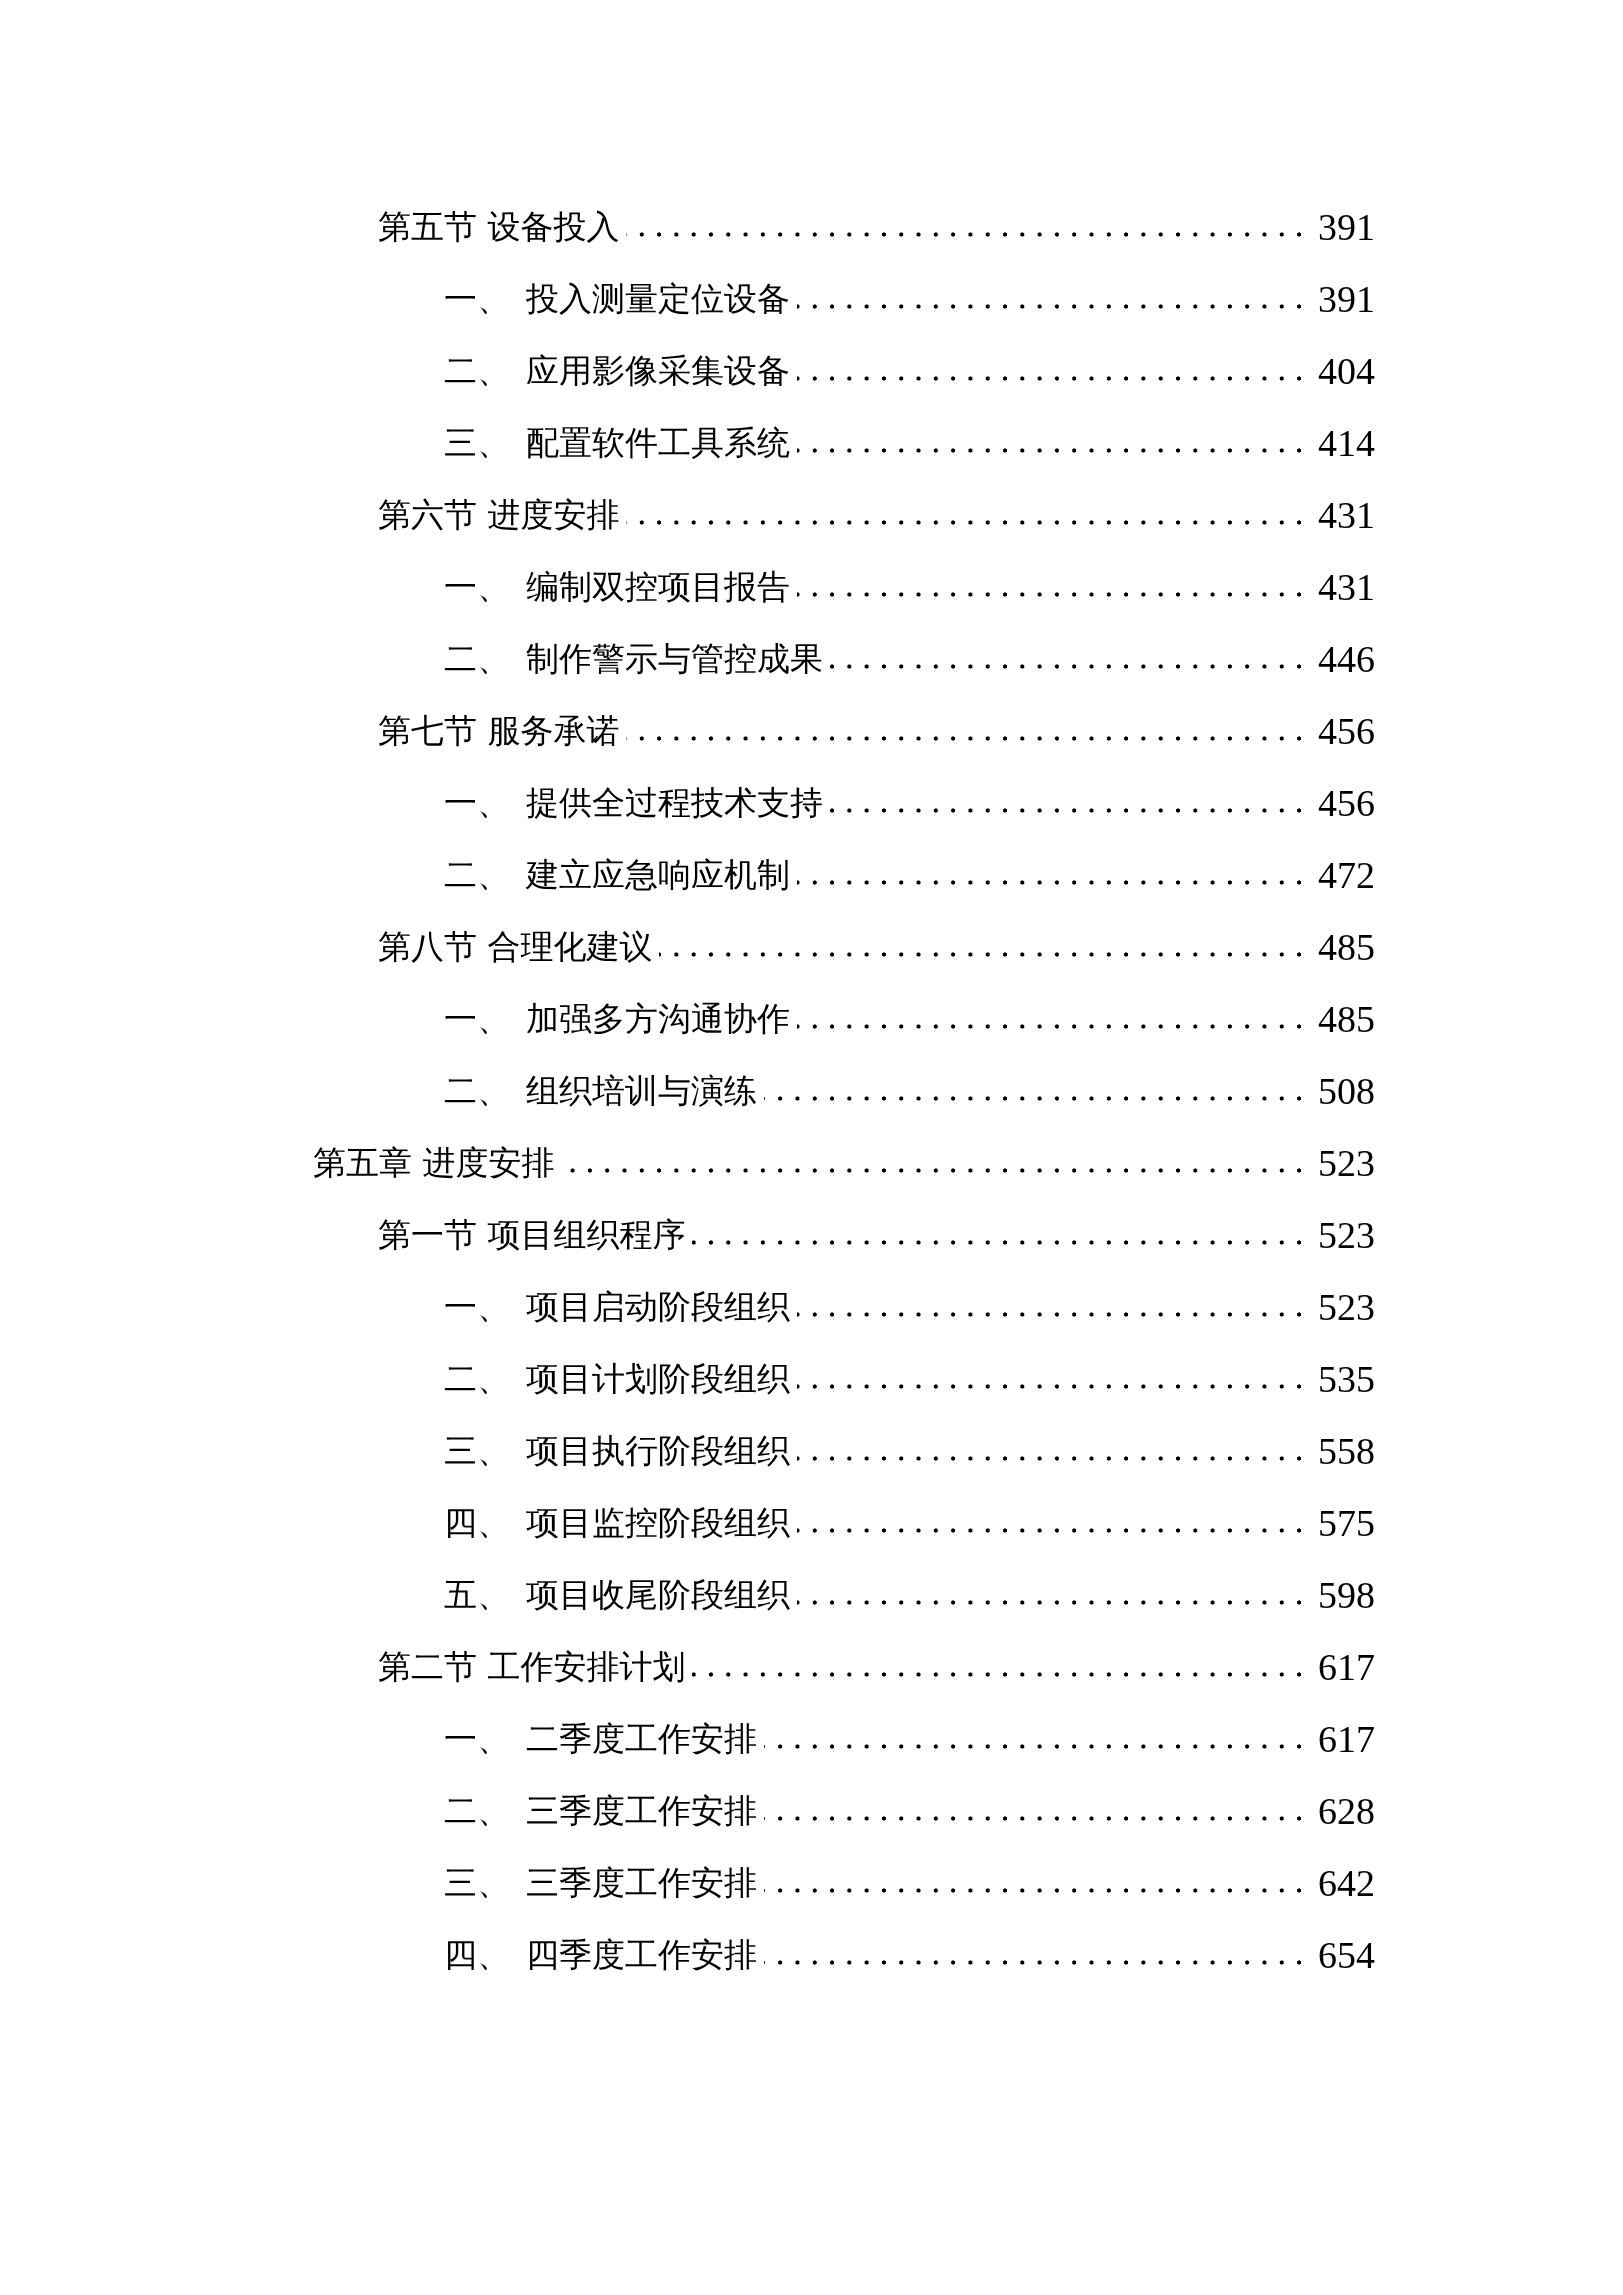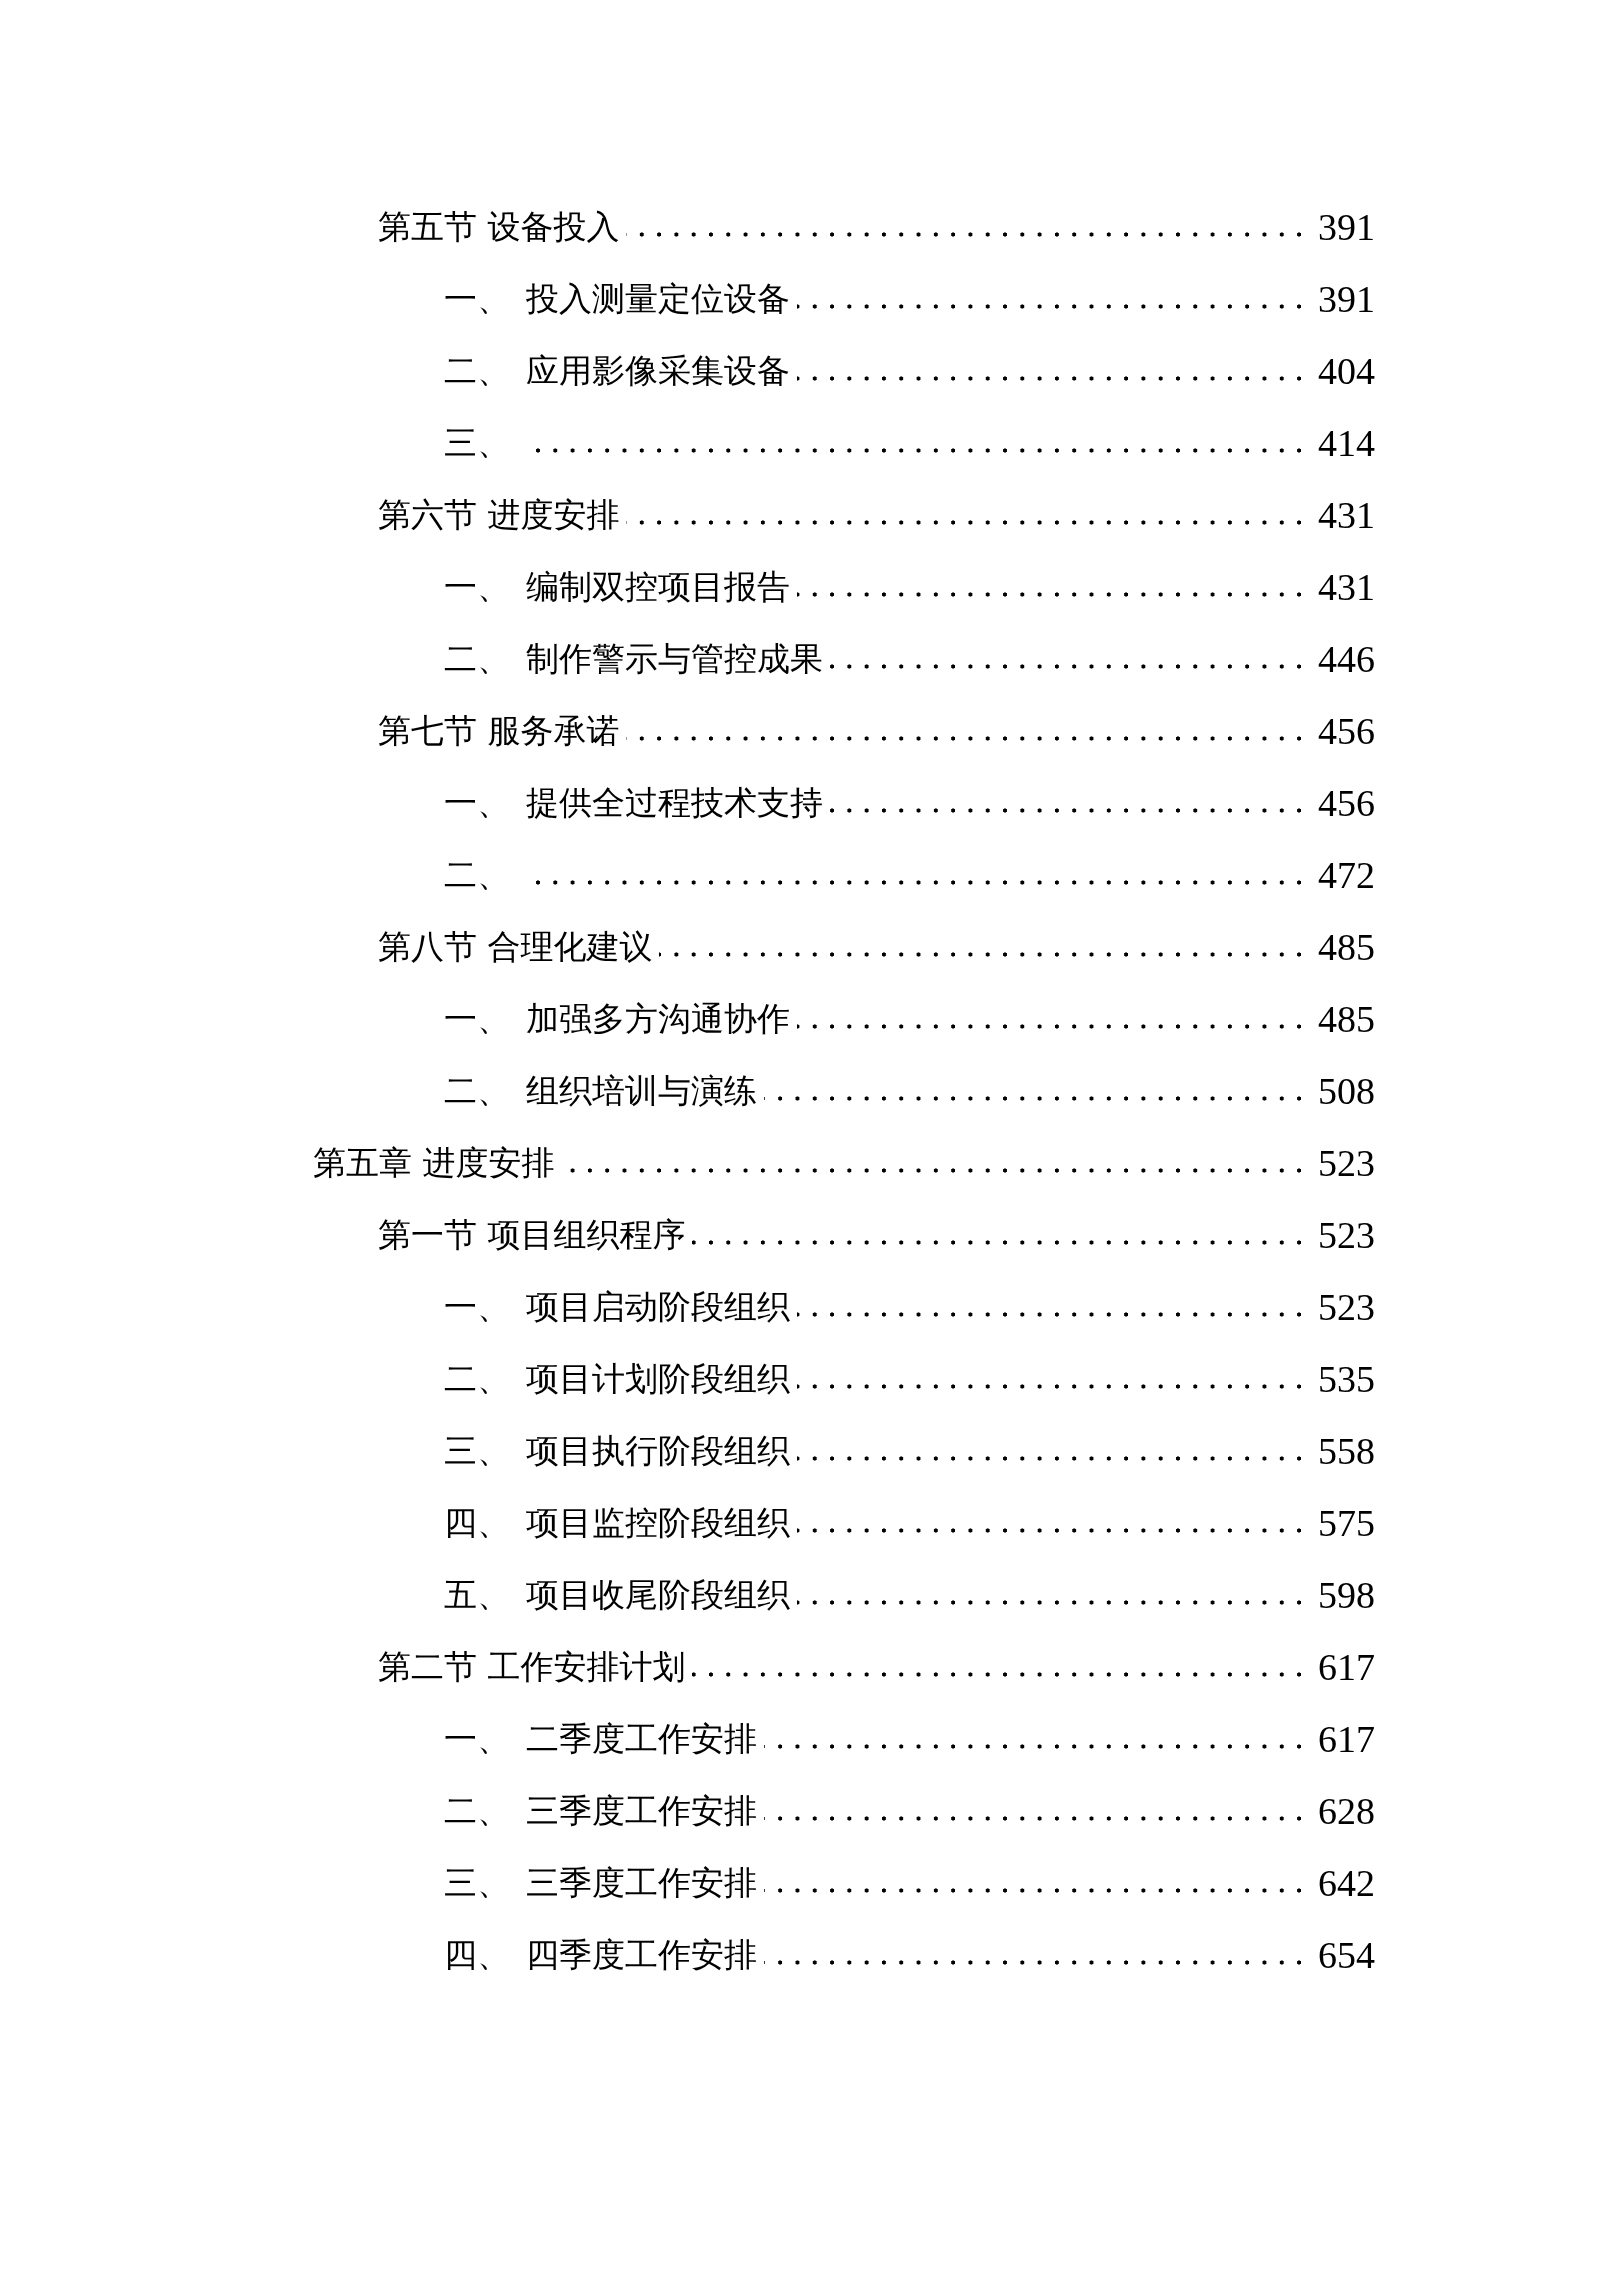--- a/index.html
+++ b/index.html
@@ -43,20 +43,21 @@
     <span class="page">391</span>
   </div>
     <div class="row lvl-item">
     <span class="num">二、</span>
     <span class="title">应用影像采集设备</span>
     <span class="leader"></span>
     <span class="page">404</span>
   </div>
     <div class="row lvl-item">
     <span class="num">三、</span>
+    <span class="title">配置软件工具系统</span>
     <span class="leader"></span>
     <span class="page">414</span>
   </div>
     <div class="row lvl-section">
 
     <span class="title">第六节  进度安排</span>
     <span class="leader"></span>
     <span class="page">431</span>
   </div>
     <div class="row lvl-item">
@@ -78,20 +79,21 @@
     <span class="page">456</span>
   </div>
     <div class="row lvl-item">
     <span class="num">一、</span>
     <span class="title">提供全过程技术支持</span>
     <span class="leader"></span>
     <span class="page">456</span>
   </div>
     <div class="row lvl-item">
     <span class="num">二、</span>
+    <span class="title">建立应急响应机制</span>
     <span class="leader"></span>
     <span class="page">472</span>
   </div>
     <div class="row lvl-section">
 
     <span class="title">第八节  合理化建议</span>
     <span class="leader"></span>
     <span class="page">485</span>
   </div>
     <div class="row lvl-item">

